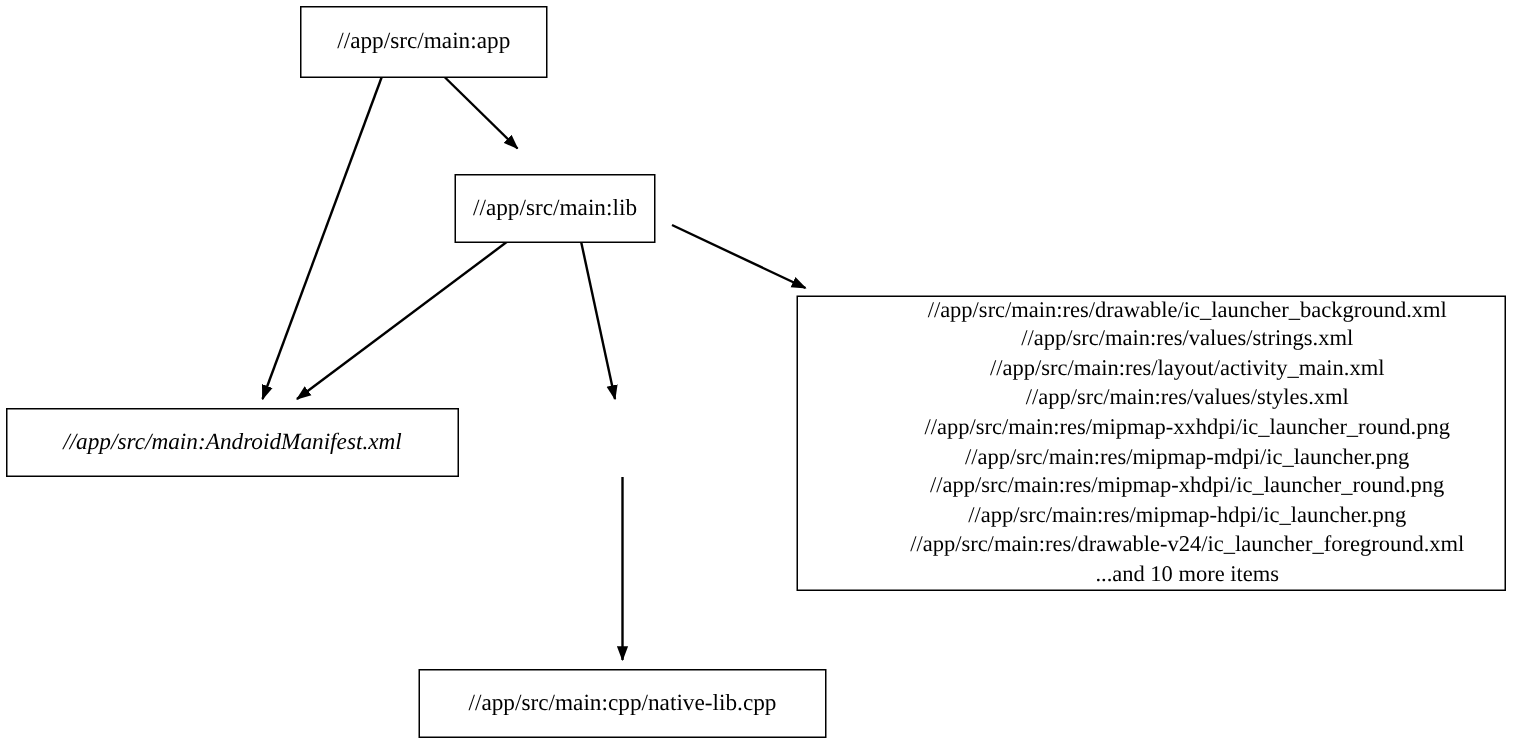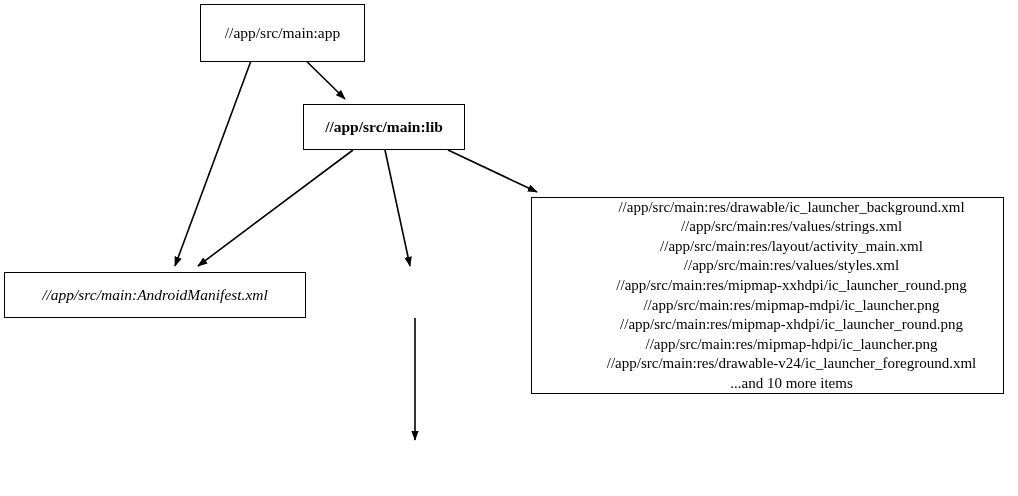--- a/index.html
+++ b/index.html
@@ -48,22 +48,22 @@
     font-size: 15px;
     line-height: 19.6px;
     padding-left: 48px;
   }
   .node-multiline .node-label {
     white-space: pre-line;
     text-align: center;
   }
 
   
-  #node-app            { left: 200px; top: 4px;   width: 165px; height: 58px; }
-  #node-lib            { left: 303px; top: 104px; width: 162px; height: 46px; font-weight: bold; }
+  #node-app            { left: 200px; top: 4px;   width: 165px; height: 48px; }
+  #node-lib            { left: 303px; top: 116px; width: 134px; height: 46px; }
   #node-manifest       { left: 4px;   top: 272px; width: 302px; height: 46px; font-style: italic; }
   #node-jnilib         { left: 324px; top: 272px; width: 182px; height: 46px; }
   #node-res            { left: 531px; top: 197px; width: 473px; height: 197px; }
   #node-nativelib      { left: 279px; top: 446px; width: 272px; height: 46px; }
 </style>
 </head>
 <body>
 
 <div id="canvas">
 
@@ -118,14 +118,17 @@
 //app/src/main:res/layout/activity_main.xml
 //app/src/main:res/values/styles.xml
 //app/src/main:res/mipmap-xxhdpi/ic_launcher_round.png
 //app/src/main:res/mipmap-mdpi/ic_launcher.png
 //app/src/main:res/mipmap-xhdpi/ic_launcher_round.png
 //app/src/main:res/mipmap-hdpi/ic_launcher.png
 //app/src/main:res/drawable-v24/ic_launcher_foreground.xml
 ...and 10 more items</span>
   </div>
 
+  <div class="node" id="node-nativelib">
+    <span class="node-label">//app/src/main:cpp/native-lib.cpp</span>
+  </div>
 
 </div>
 
 </body></html>

